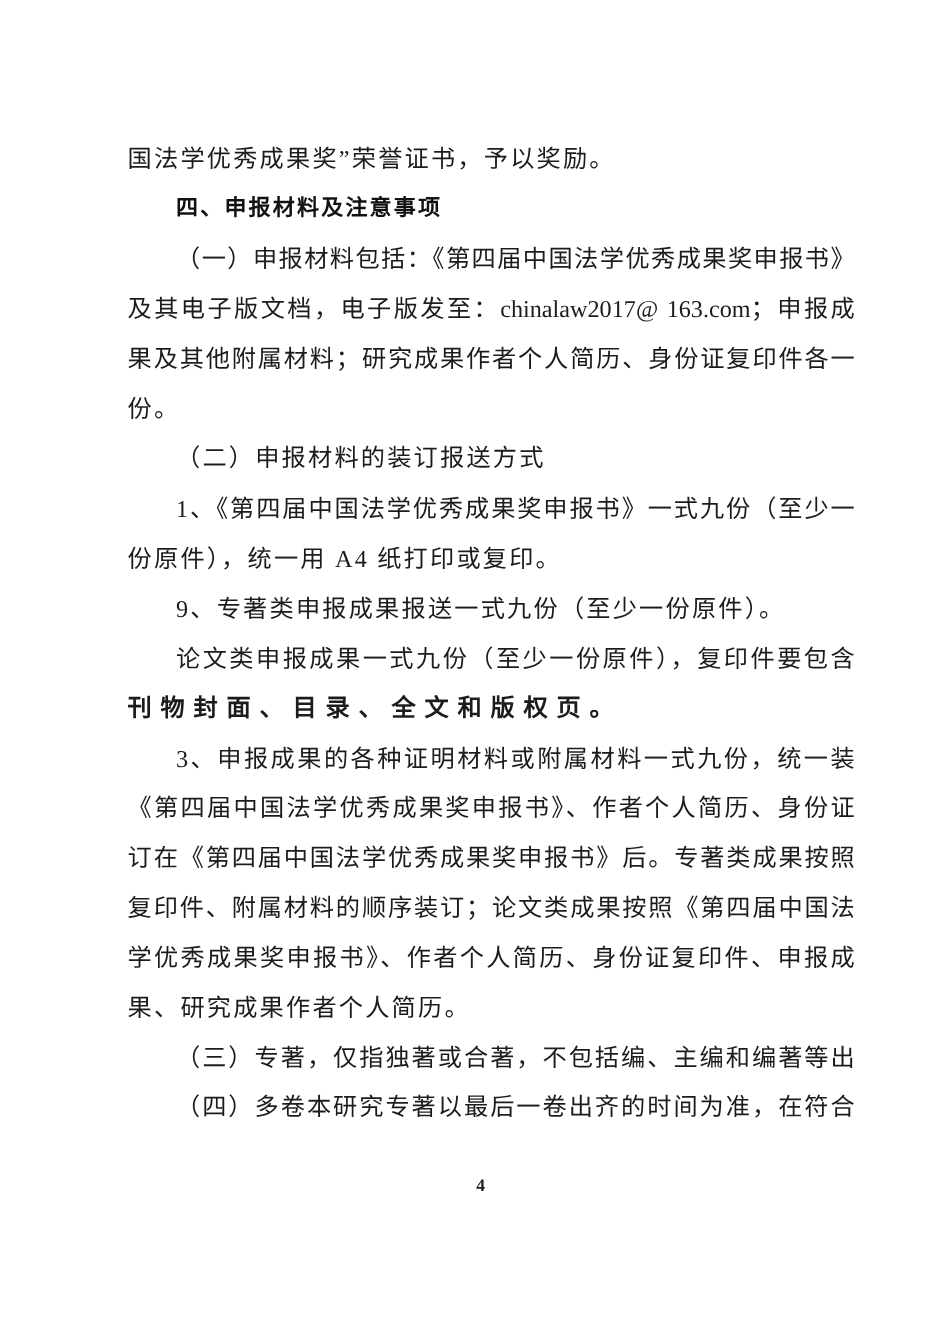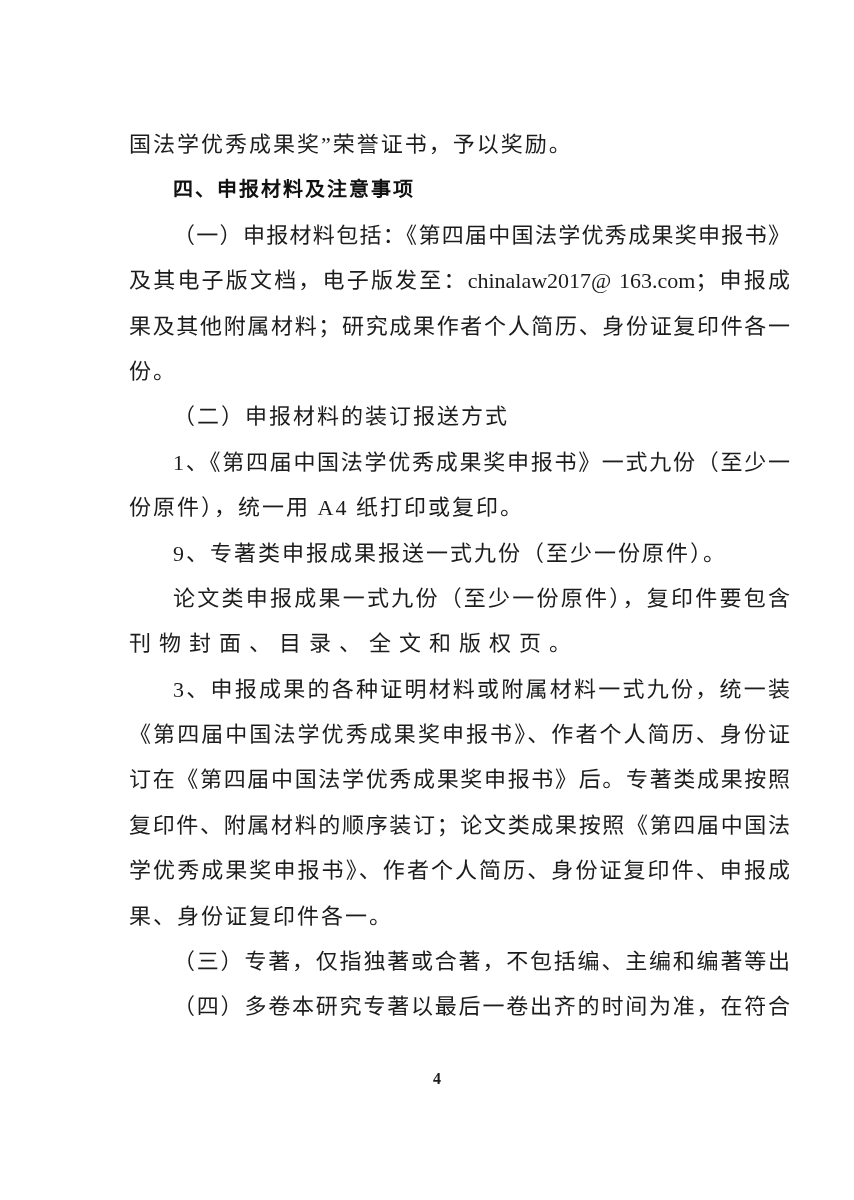--- a/index.html
+++ b/index.html
@@ -11,21 +11,21 @@
     position: relative;
     width: 854px;
     height: 1200px;
     background: #ffffff;
     overflow: hidden;
     font-family: "Liberation Serif", "DejaVu Serif", serif;
     color: #1c1c1c;
   }
   .textblock {
     position: absolute;
-    left: 129px;
+    left: 116px;
     top: 122px;
     width: 661px;
   }
   .line {
     font-size: 22px;
     line-height: 45.4px;
     height: 45.4px;
     letter-spacing: 2px;
     white-space: nowrap;
     text-align: left;
@@ -46,20 +46,21 @@
   .line.h {
     font-family: Liberation Serif, serif;
     font-weight: 700;
     font-size: 20px;
     letter-spacing: 2px;
     color: #111111;
   }
   
   .line.sp2 {
     letter-spacing: 8px;
+    font-weight: bold;
   }
   .pagenum {
     position: absolute;
     top: 1070px;
     left: 10px;
     width: 854px;
     text-align: center;
     font-size: 16px;
     font-weight: 700;
     font-family: "Liberation Serif", "DejaVu Serif", serif;
@@ -81,18 +82,18 @@
     <div class="line j i">1、《第四届中国法学优秀成果奖申报书》一式九份（至少一</div>
     <div class="line">份原件），统一用 A4 纸打印或复印。</div>
     <div class="line i">9、专著类申报成果报送一式九份（至少一份原件）。</div>
     <div class="line j i">论文类申报成果一式九份（至少一份原件），复印件要包含</div>
     <div class="line sp2">刊物封面、目录、全文和版权页。</div>
     <div class="line j i">3、申报成果的各种证明材料或附属材料一式九份，统一装</div>
     <div class="line j">《第四届中国法学优秀成果奖申报书》、作者个人简历、身份证</div>
     <div class="line j">订在《第四届中国法学优秀成果奖申报书》后。专著类成果按照</div>
     <div class="line j">复印件、附属材料的顺序装订；论文类成果按照《第四届中国法</div>
     <div class="line j">学优秀成果奖申报书》、作者个人简历、身份证复印件、申报成</div>
-    <div class="line">果、身份证复印件各一。</div>
+    <div class="line">果、研究成果作者个人简历。</div>
     <div class="line j i">（三）专著，仅指独著或合著，不包括编、主编和编著等出</div>
     <div class="line j i">（四）多卷本研究专著以最后一卷出齐的时间为准，在符合</div>
   </div>
   <div class="pagenum">4</div>
 </div>
 
 </body></html>

